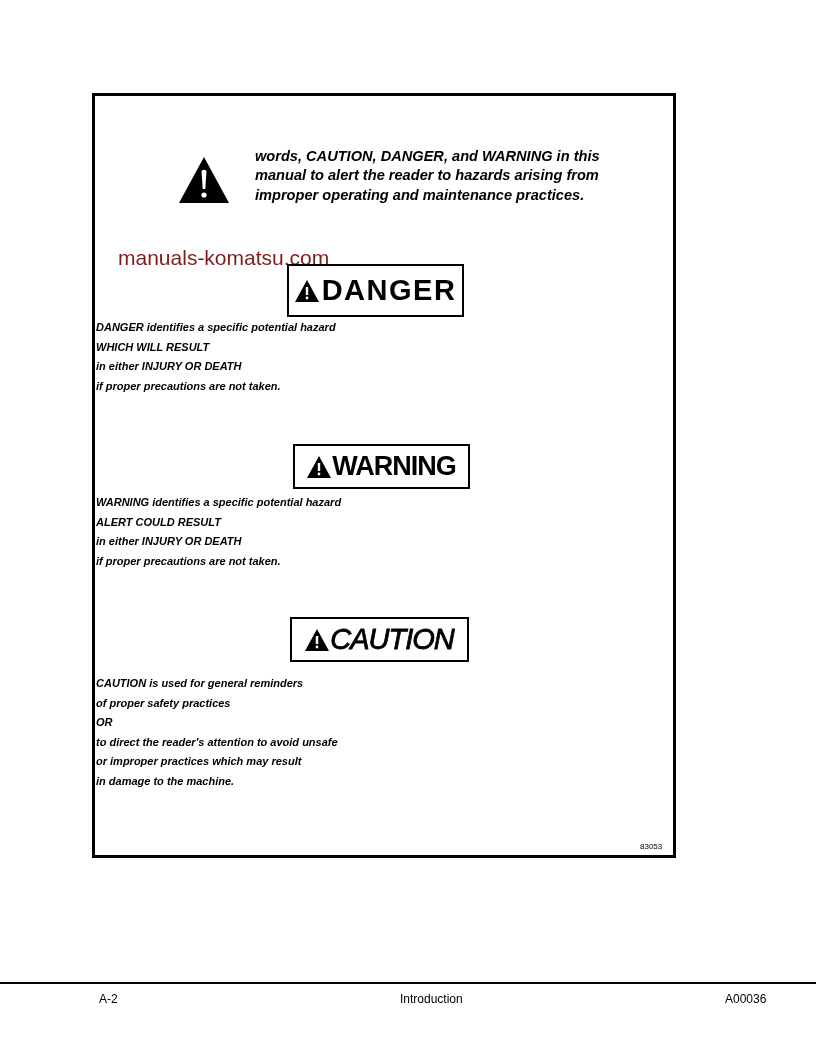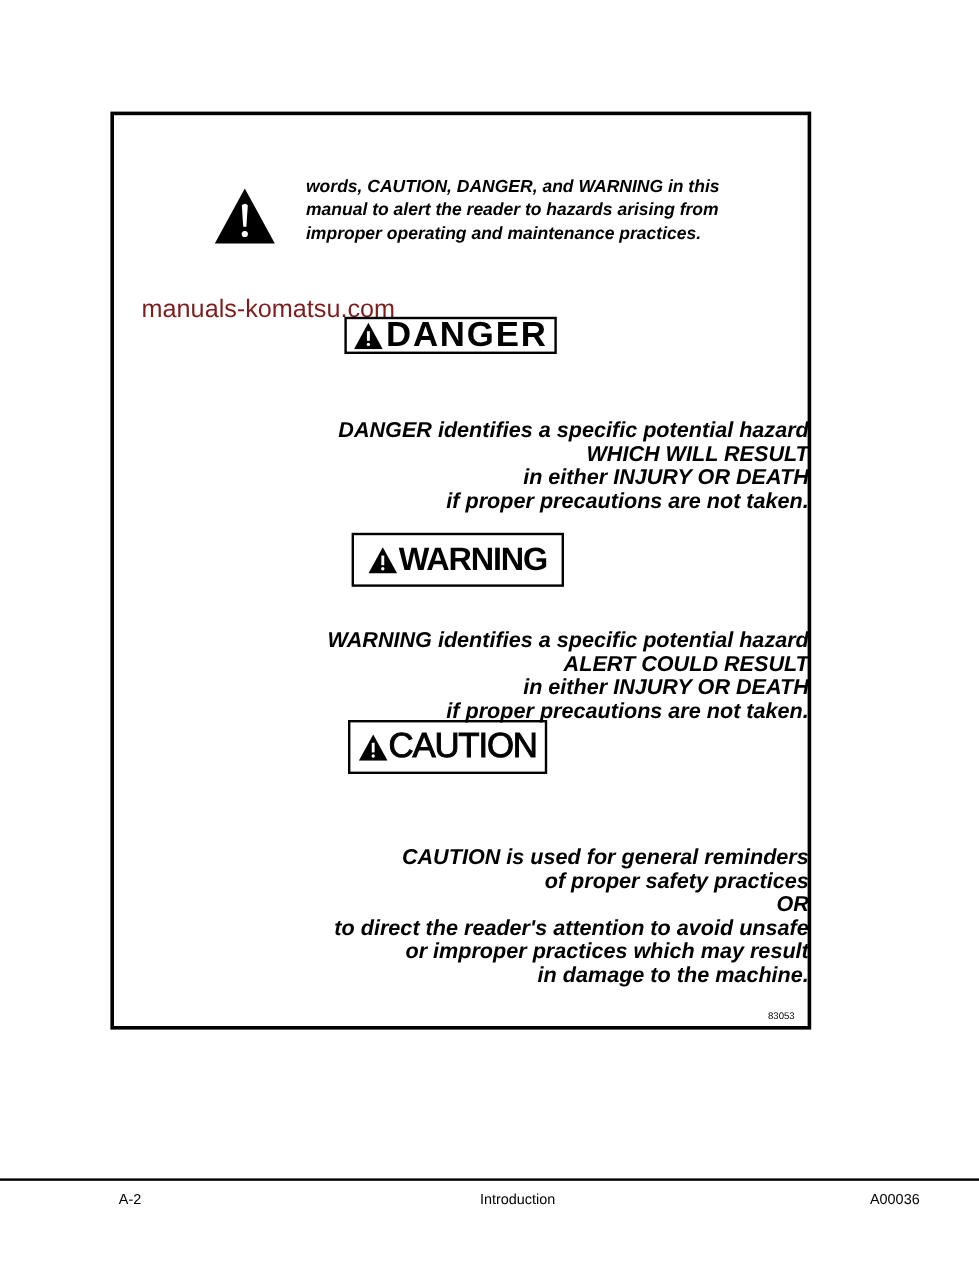--- a/index.html
+++ b/index.html
@@ -10,22 +10,22 @@
   .intro { position: absolute; left: 178px; top: 147px; width: 470px; }
   .alert-icon { position: absolute; left: 0; top: 9px; width: 52px; height: 48px; }
   .intro-text { position: absolute; left: 77px; top: 0; width: 400px;
                 font-style: italic; font-weight: bold; font-size: 14.6px; line-height: 19.3px; }
   .watermark { position: absolute; left: 118px; top: 246px; font-size: 21px;
                color: #7f1d1d; white-space: nowrap; }
   .signal-box { position: absolute; border: 2px solid #000; background: transparent;
                 display: flex; align-items: center; justify-content: center; box-sizing: border-box; }
   .signal-box svg { flex: 0 0 auto; }
   .signal-word { font-weight: bold; color: #000; line-height: 1; }
-  .sec-text { position: absolute; left: 96px; width: 578px; text-align: right;
-              font-style: italic; font-weight: bold; font-size: 18px; line-height: 19.5px; margin-top: 31px; }
+  .sec-text { position: absolute; left: 96px; width: 578px; text-align: left;
+              font-style: italic; font-weight: bold; font-size: 11px; line-height: 19.5px; }
   .code { position: absolute; left: 640px; top: 842px; font-size: 8px; }
   .footer-rule { position: absolute; left: 0; top: 982px; width: 816px; height: 2px; background: #000; }
   .footer-item { position: absolute; top: 992px; font-size: 12px; margin-left: 48px; }
 </style>
 </head>
 <body>
 
 <div class="frame"></div>
 
 <div class="intro">
@@ -36,21 +36,21 @@
   </svg>
   <div class="intro-text">
     <div>words, CAUTION, DANGER, and WARNING in this</div>
     <div>manual to alert the reader to hazards arising from</div>
     <div>improper operating and maintenance practices.</div>
   </div>
 </div>
 
 <div class="watermark">manuals-komatsu.com</div>
 
-<div class="signal-box" style="left:287px; top:264px; width:177px; height:31px;">
+<div class="signal-box" style="left:287px; top:264px; width:177px; height:53px;">
   <svg width="24" height="22" viewBox="0 0 24 22" style="margin-right:3px;">
     <polygon points="12,0 24,22 0,22" fill="#000"></polygon>
     <rect x="10.8" y="7" width="2.4" height="8" fill="#fff"></rect>
     <circle cx="12" cy="18" r="1.4" fill="#fff"></circle>
   </svg>
   <span class="signal-word" style="font-size:29px; letter-spacing:1.5px;">DANGER</span>
 </div>
 <div class="sec-text" style="top:318px;">
   <div>DANGER identifies a specific potential hazard</div>
   <div>WHICH WILL RESULT</div>
@@ -66,21 +66,21 @@
   </svg>
   <span class="signal-word" style="font-size:27px; letter-spacing:-1px;">WARNING</span>
 </div>
 <div class="sec-text" style="top:493px;">
   <div>WARNING identifies a specific potential hazard</div>
   <div>ALERT COULD RESULT</div>
   <div>in either INJURY OR DEATH</div>
   <div>if proper precautions are not taken.</div>
 </div>
 
-<div class="signal-box" style="left:290px; top:600px; width:166px; height:45px;">
+<div class="signal-box" style="left:290px; top:617px; width:179px; height:45px;font-style:italic;">
   <svg width="24" height="22" viewBox="0 0 24 22" style="margin-right:1px;">
     <polygon points="12,0 24,22 0,22" fill="#000"></polygon>
     <rect x="10.8" y="7" width="2.4" height="8" fill="#fff"></rect>
     <circle cx="12" cy="18" r="1.4" fill="#fff"></circle>
   </svg>
   <span class="signal-word" style="font-weight:normal; font-size:29px; letter-spacing:-1px; -webkit-text-stroke:0.8px #000;">CAUTION</span>
 </div>
 <div class="sec-text" style="top:674px;">
   <div>CAUTION is used for general reminders</div>
   <div>of proper safety practices</div>

